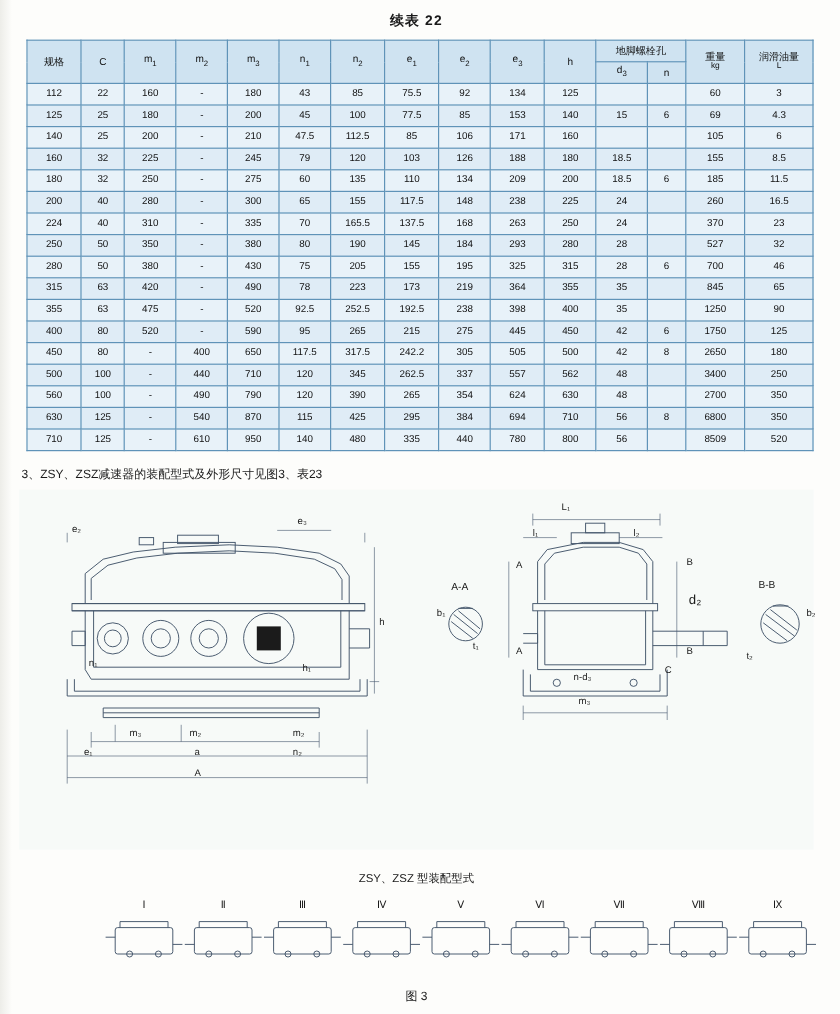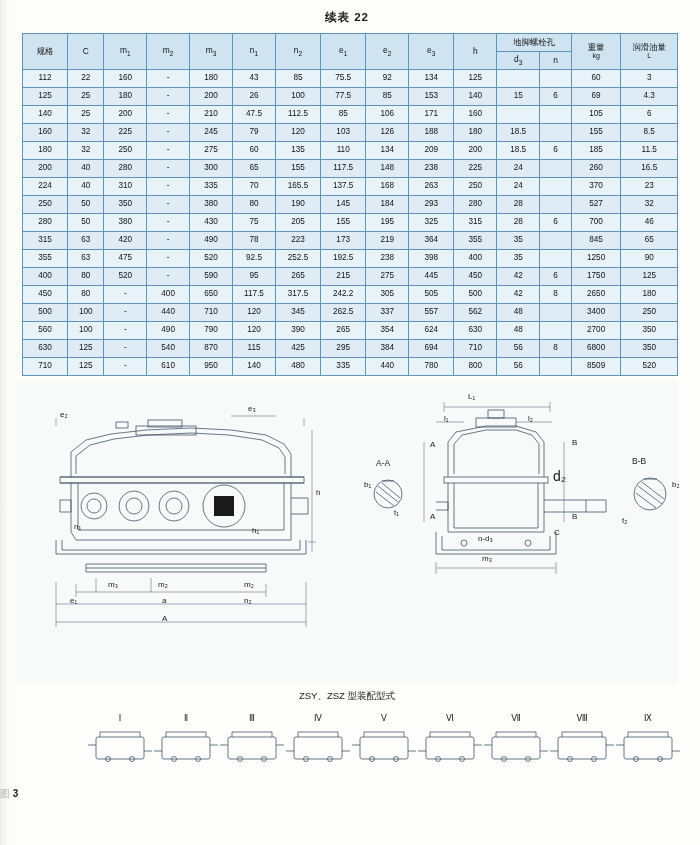--- a/index.html
+++ b/index.html
@@ -60,32 +60,31 @@
   .drawing{
     position:relative;
     margin:6px 16px 0 16px;
     height:300px;
     background:#f7faf8;
   }
   .drawing svg{display:block;}
   .draw-cap{
     text-align:center;
     font-size:9.5px;
-    margin-top:8px;
+    margin-top:18px;
   }
   .variants{
     position:relative;
     margin:10px 0 0 0;
     height:70px;
   }
   .fig-cap{
-    text-align:left;
+    text-align:center;
     font-size:10px;
     margin-top:4px;
-    font-weight:bold;
   }
   .vlabel{
     position:absolute;
     font-size:8.5px;
     top:0;
     width:40px;
     text-align:center;
   }
   .scan-edge{
     position:absolute;left:0;top:0;width:10px;height:845px;
@@ -159,21 +158,21 @@
             <td></td>
             <td>60</td>
             <td>3</td>
           </tr>
           <tr>
             <td>125</td>
             <td>25</td>
             <td>180</td>
             <td>-</td>
             <td>200</td>
-            <td>26</td>
+            <td>45</td>
             <td>100</td>
             <td>77.5</td>
             <td>85</td>
             <td>153</td>
             <td>140</td>
             <td>15</td>
             <td>6</td>
             <td>69</td>
             <td>4.3</td>
           </tr>
@@ -429,20 +428,21 @@
             <td>800</td>
             <td>56</td>
             <td></td>
             <td>8509</td>
             <td>520</td>
           </tr>
         </tbody>
     </table>
   </div>
 
+  <div class="sec-cap">3、ZSY、ZSZ减速器的装配型式及外形尺寸见图3、表23</div>
 
   <div class="drawing">
     <svg width="668" height="300" viewBox="0 0 668 300">
       <g stroke="#44566b" fill="none" stroke-width="0.8">
 
         <path d="M55 95 L55 70 L70 58 L95 52 L130 48 L175 46 L215 48 L250 53 L268 62 L275 72 L275 95"></path>
         <path d="M60 92 L60 74 L74 63 L98 57 L132 53 L175 51 L213 53 L246 58 L263 66 L269 75 L269 92"></path>
 
         <rect x="120" y="44" width="60" height="9"></rect>
         <rect x="132" y="38" width="34" height="7"></rect>
@@ -539,21 +539,21 @@
       <span style="position:absolute;left:228px;top:214px;font-size:8px">n₂</span>
       <span style="position:absolute;left:146px;top:232px;font-size:8px">A</span>
 
       <span style="position:absolute;left:452px;top:10px;font-size:8px">L₁</span>
       <span style="position:absolute;left:428px;top:32px;font-size:8px">l₁</span>
       <span style="position:absolute;left:512px;top:32px;font-size:8px">l₂</span>
       <span style="position:absolute;left:414px;top:58px;font-size:8px">A</span>
       <span style="position:absolute;left:360px;top:76px;font-size:8.5px">A-A</span>
       <span style="position:absolute;left:556px;top:56px;font-size:8px">B</span>
       <span style="position:absolute;left:616px;top:74px;font-size:8.5px">B-B</span>
-      <span style="position:absolute;left:537px;top:86px;font-size:14px">d₂</span>
+      <span style="position:absolute;left:558px;top:86px;font-size:11px">d₂</span>
       <span style="position:absolute;left:348px;top:98px;font-size:8px">b₁</span>
       <span style="position:absolute;left:656px;top:98px;font-size:8px">b₂</span>
       <span style="position:absolute;left:378px;top:126px;font-size:8px">t₁</span>
       <span style="position:absolute;left:606px;top:134px;font-size:8px">t₂</span>
       <span style="position:absolute;left:414px;top:130px;font-size:8px">A</span>
       <span style="position:absolute;left:556px;top:130px;font-size:8px">B</span>
       <span style="position:absolute;left:462px;top:152px;font-size:8px">n-d₃</span>
       <span style="position:absolute;left:538px;top:146px;font-size:8px">C</span>
       <span style="position:absolute;left:466px;top:172px;font-size:8px">m₃</span>
     </div>

